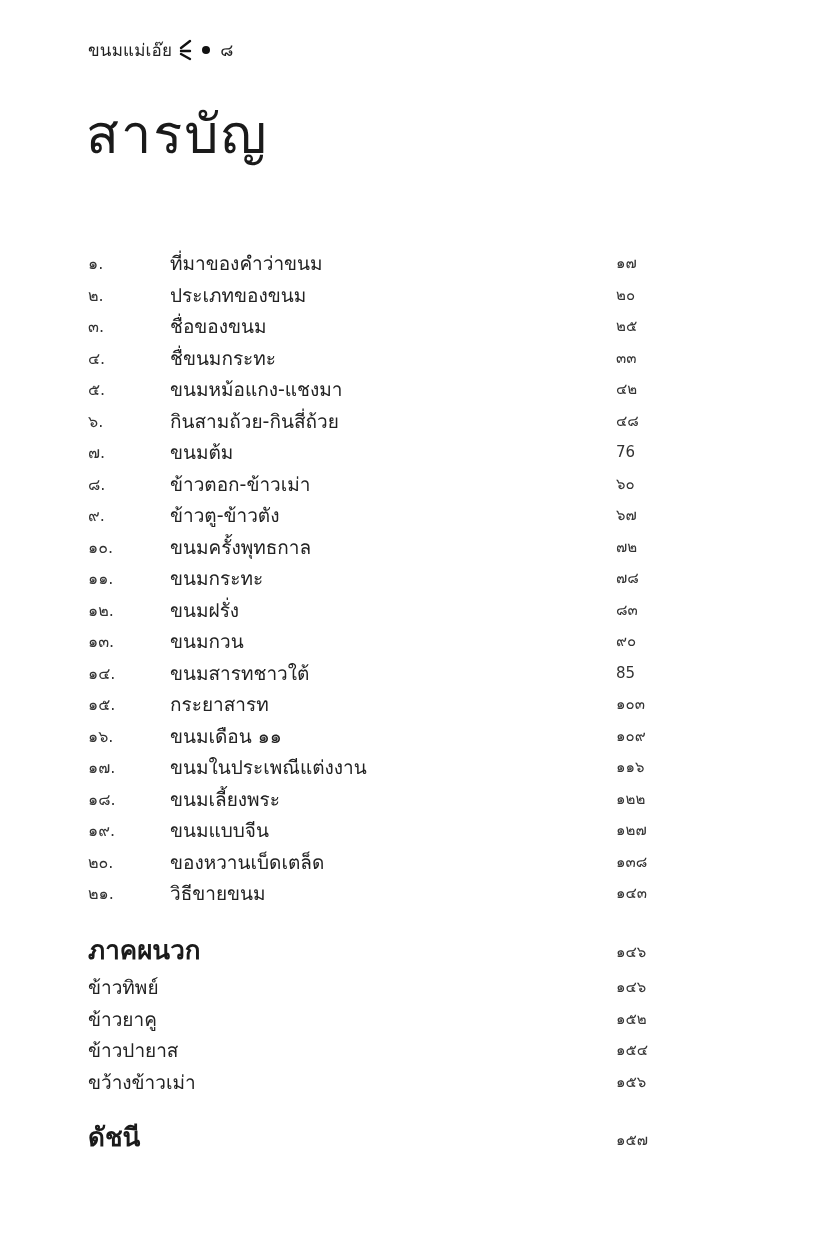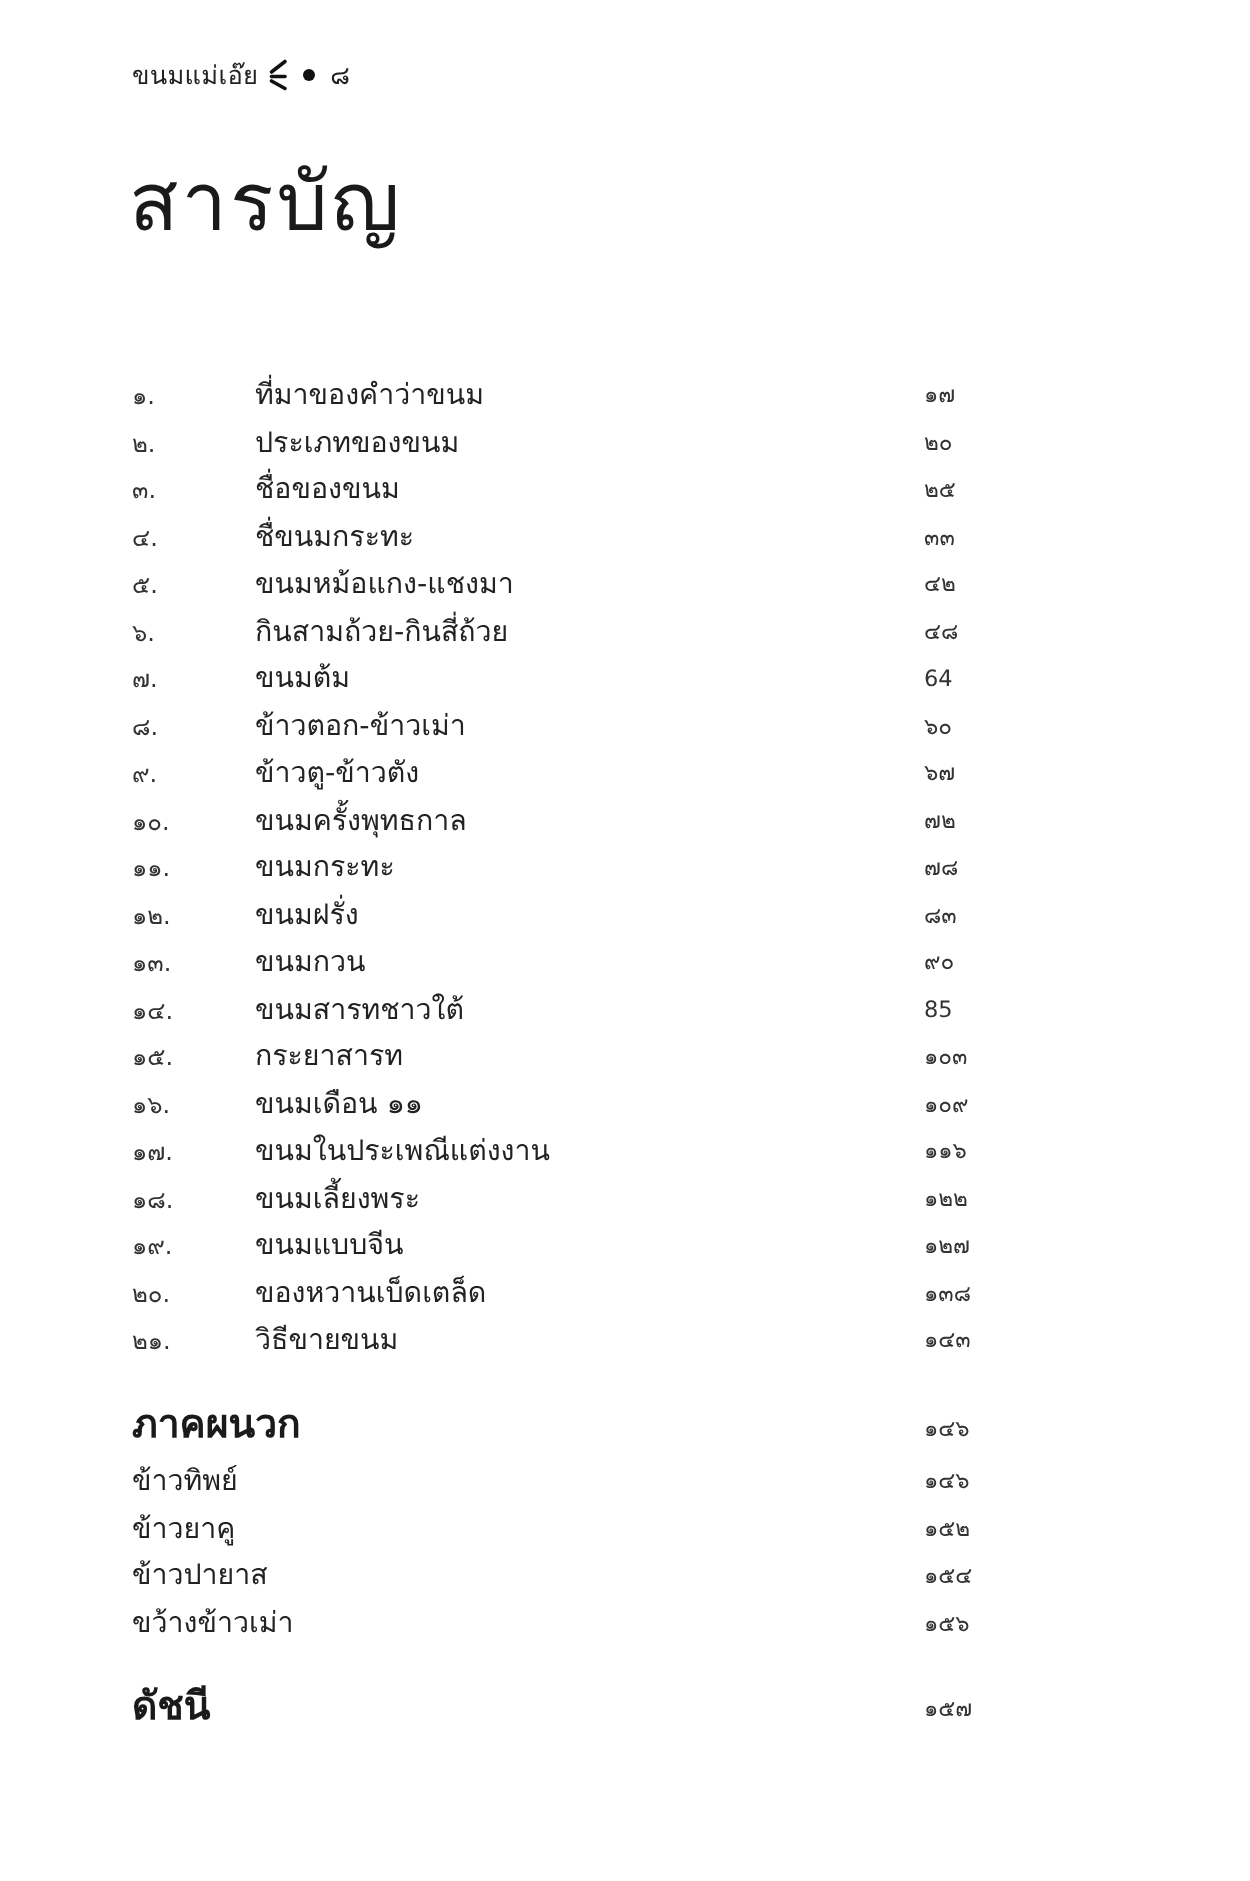--- a/index.html
+++ b/index.html
@@ -91,21 +91,21 @@
       <span class="toc-page">๔๒</span>
     </div>
     <div class="toc-row">
       <span class="toc-num">๖.</span>
       <span class="toc-title">กินสามถ้วย-กินสี่ถ้วย</span>
       <span class="toc-page">๔๘</span>
     </div>
     <div class="toc-row">
       <span class="toc-num">๗.</span>
       <span class="toc-title">ขนมต้ม</span>
-      <span class="toc-page">64</span>
+      <span class="toc-page">76</span>
     </div>
     <div class="toc-row">
       <span class="toc-num">๘.</span>
       <span class="toc-title">ข้าวตอก-ข้าวเม่า</span>
       <span class="toc-page">๖๐</span>
     </div>
     <div class="toc-row">
       <span class="toc-num">๙.</span>
       <span class="toc-title">ข้าวตู-ข้าวตัง</span>
       <span class="toc-page">๖๗</span>

